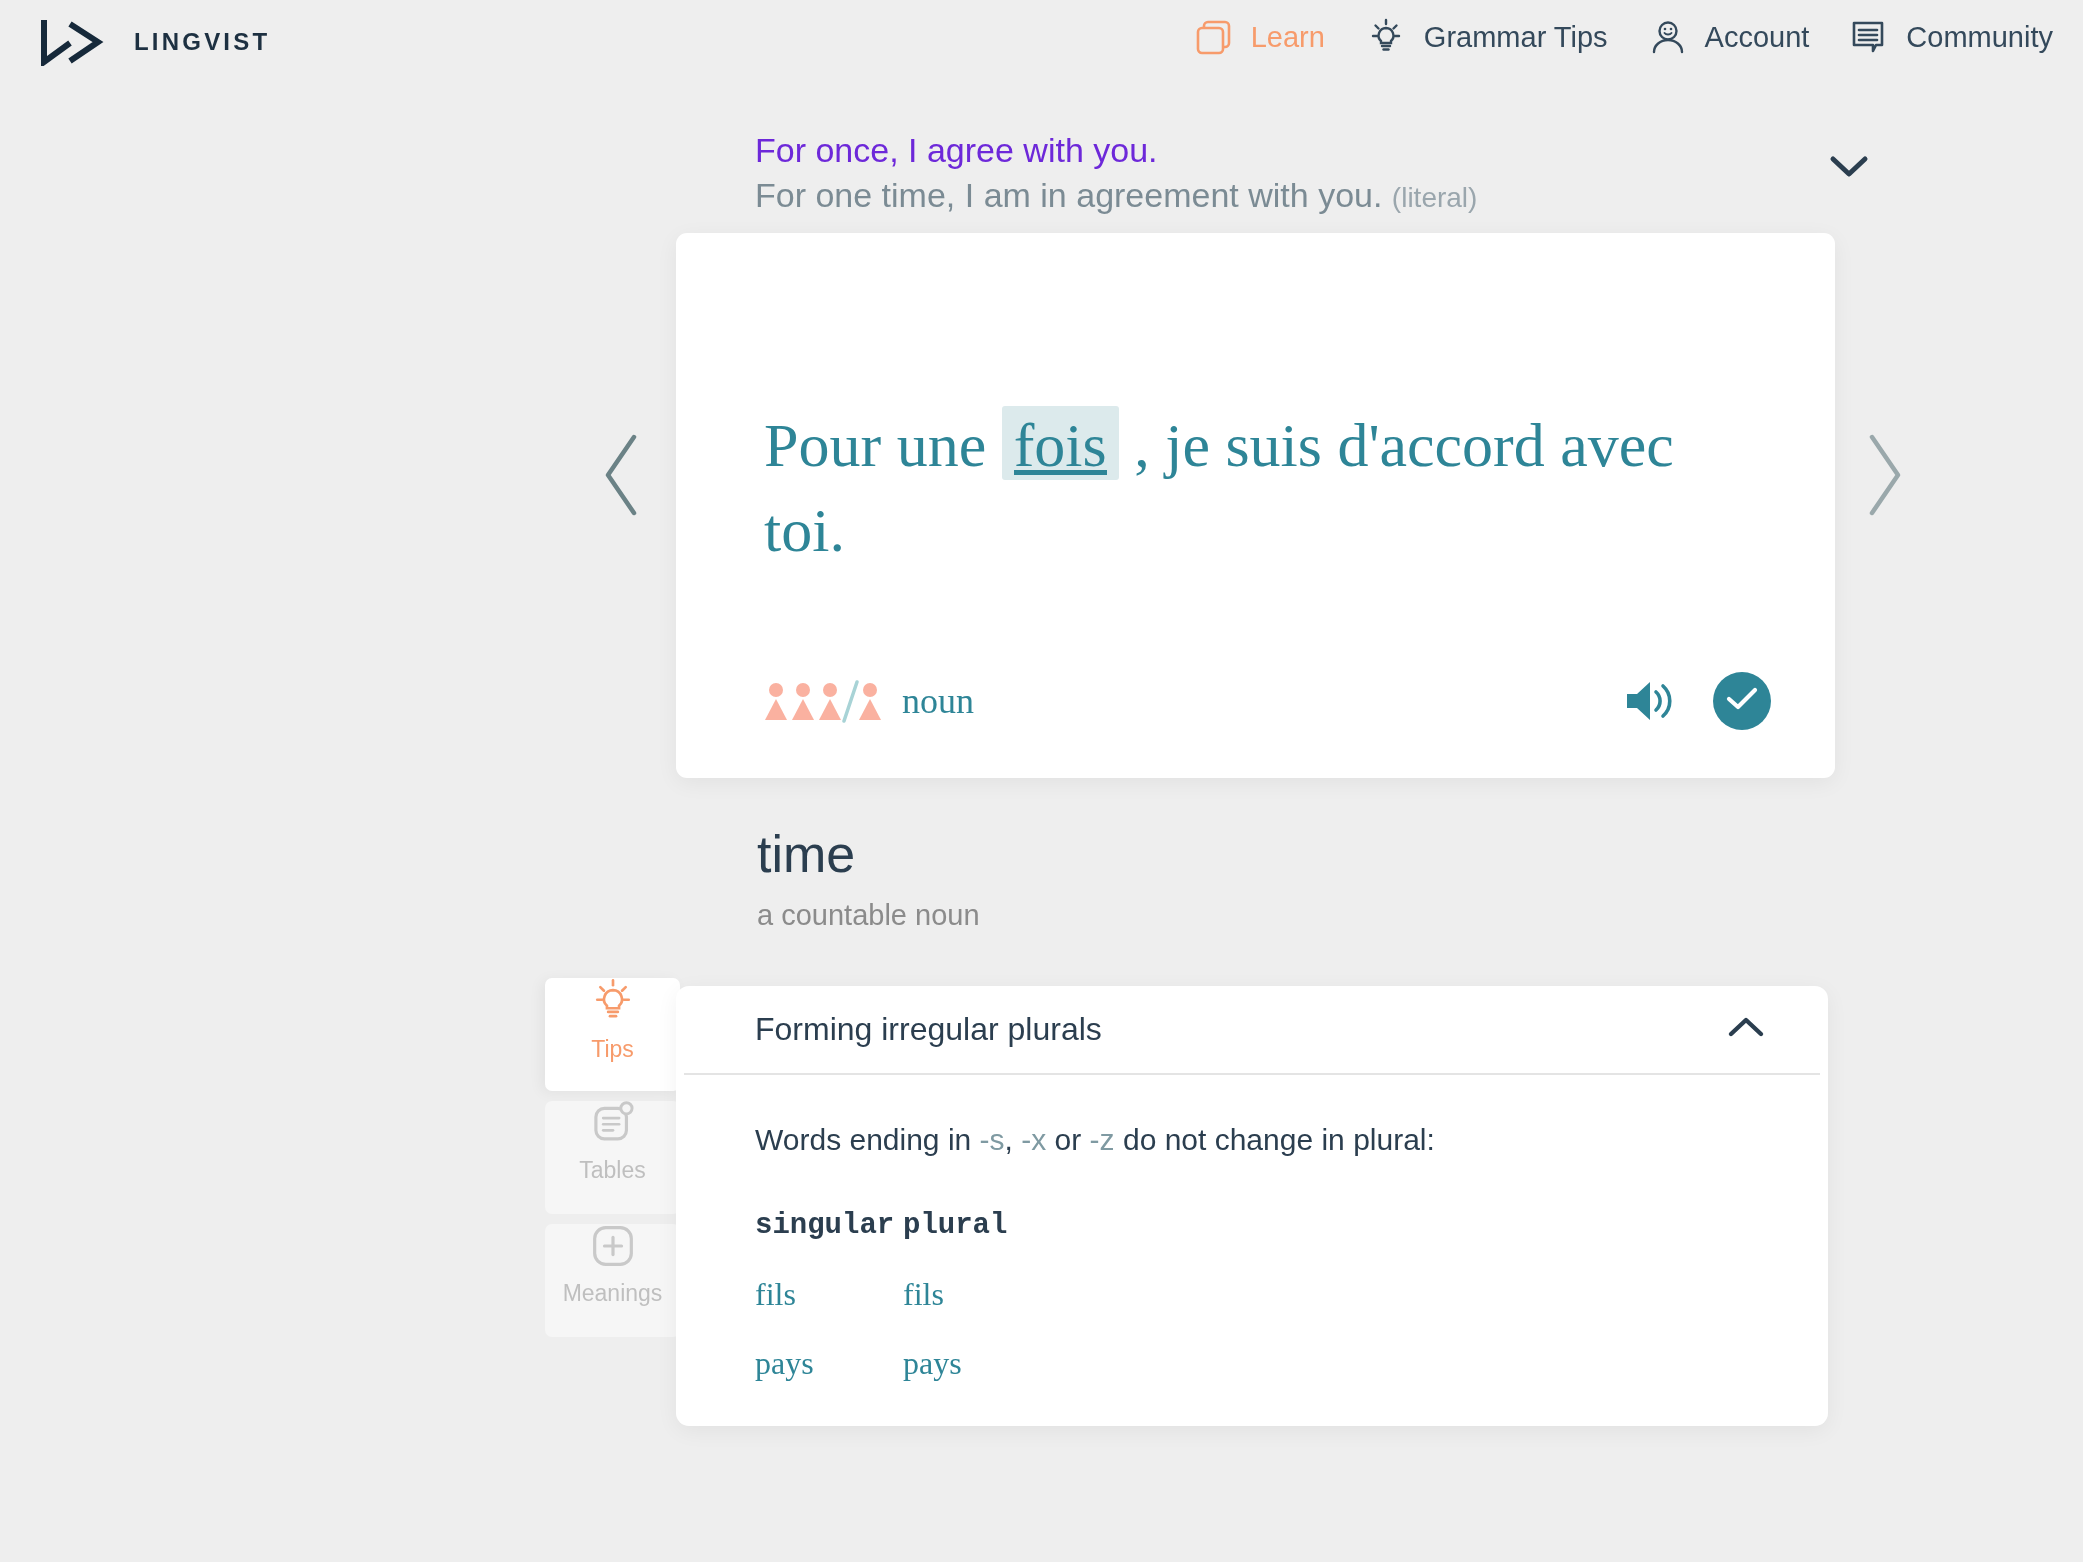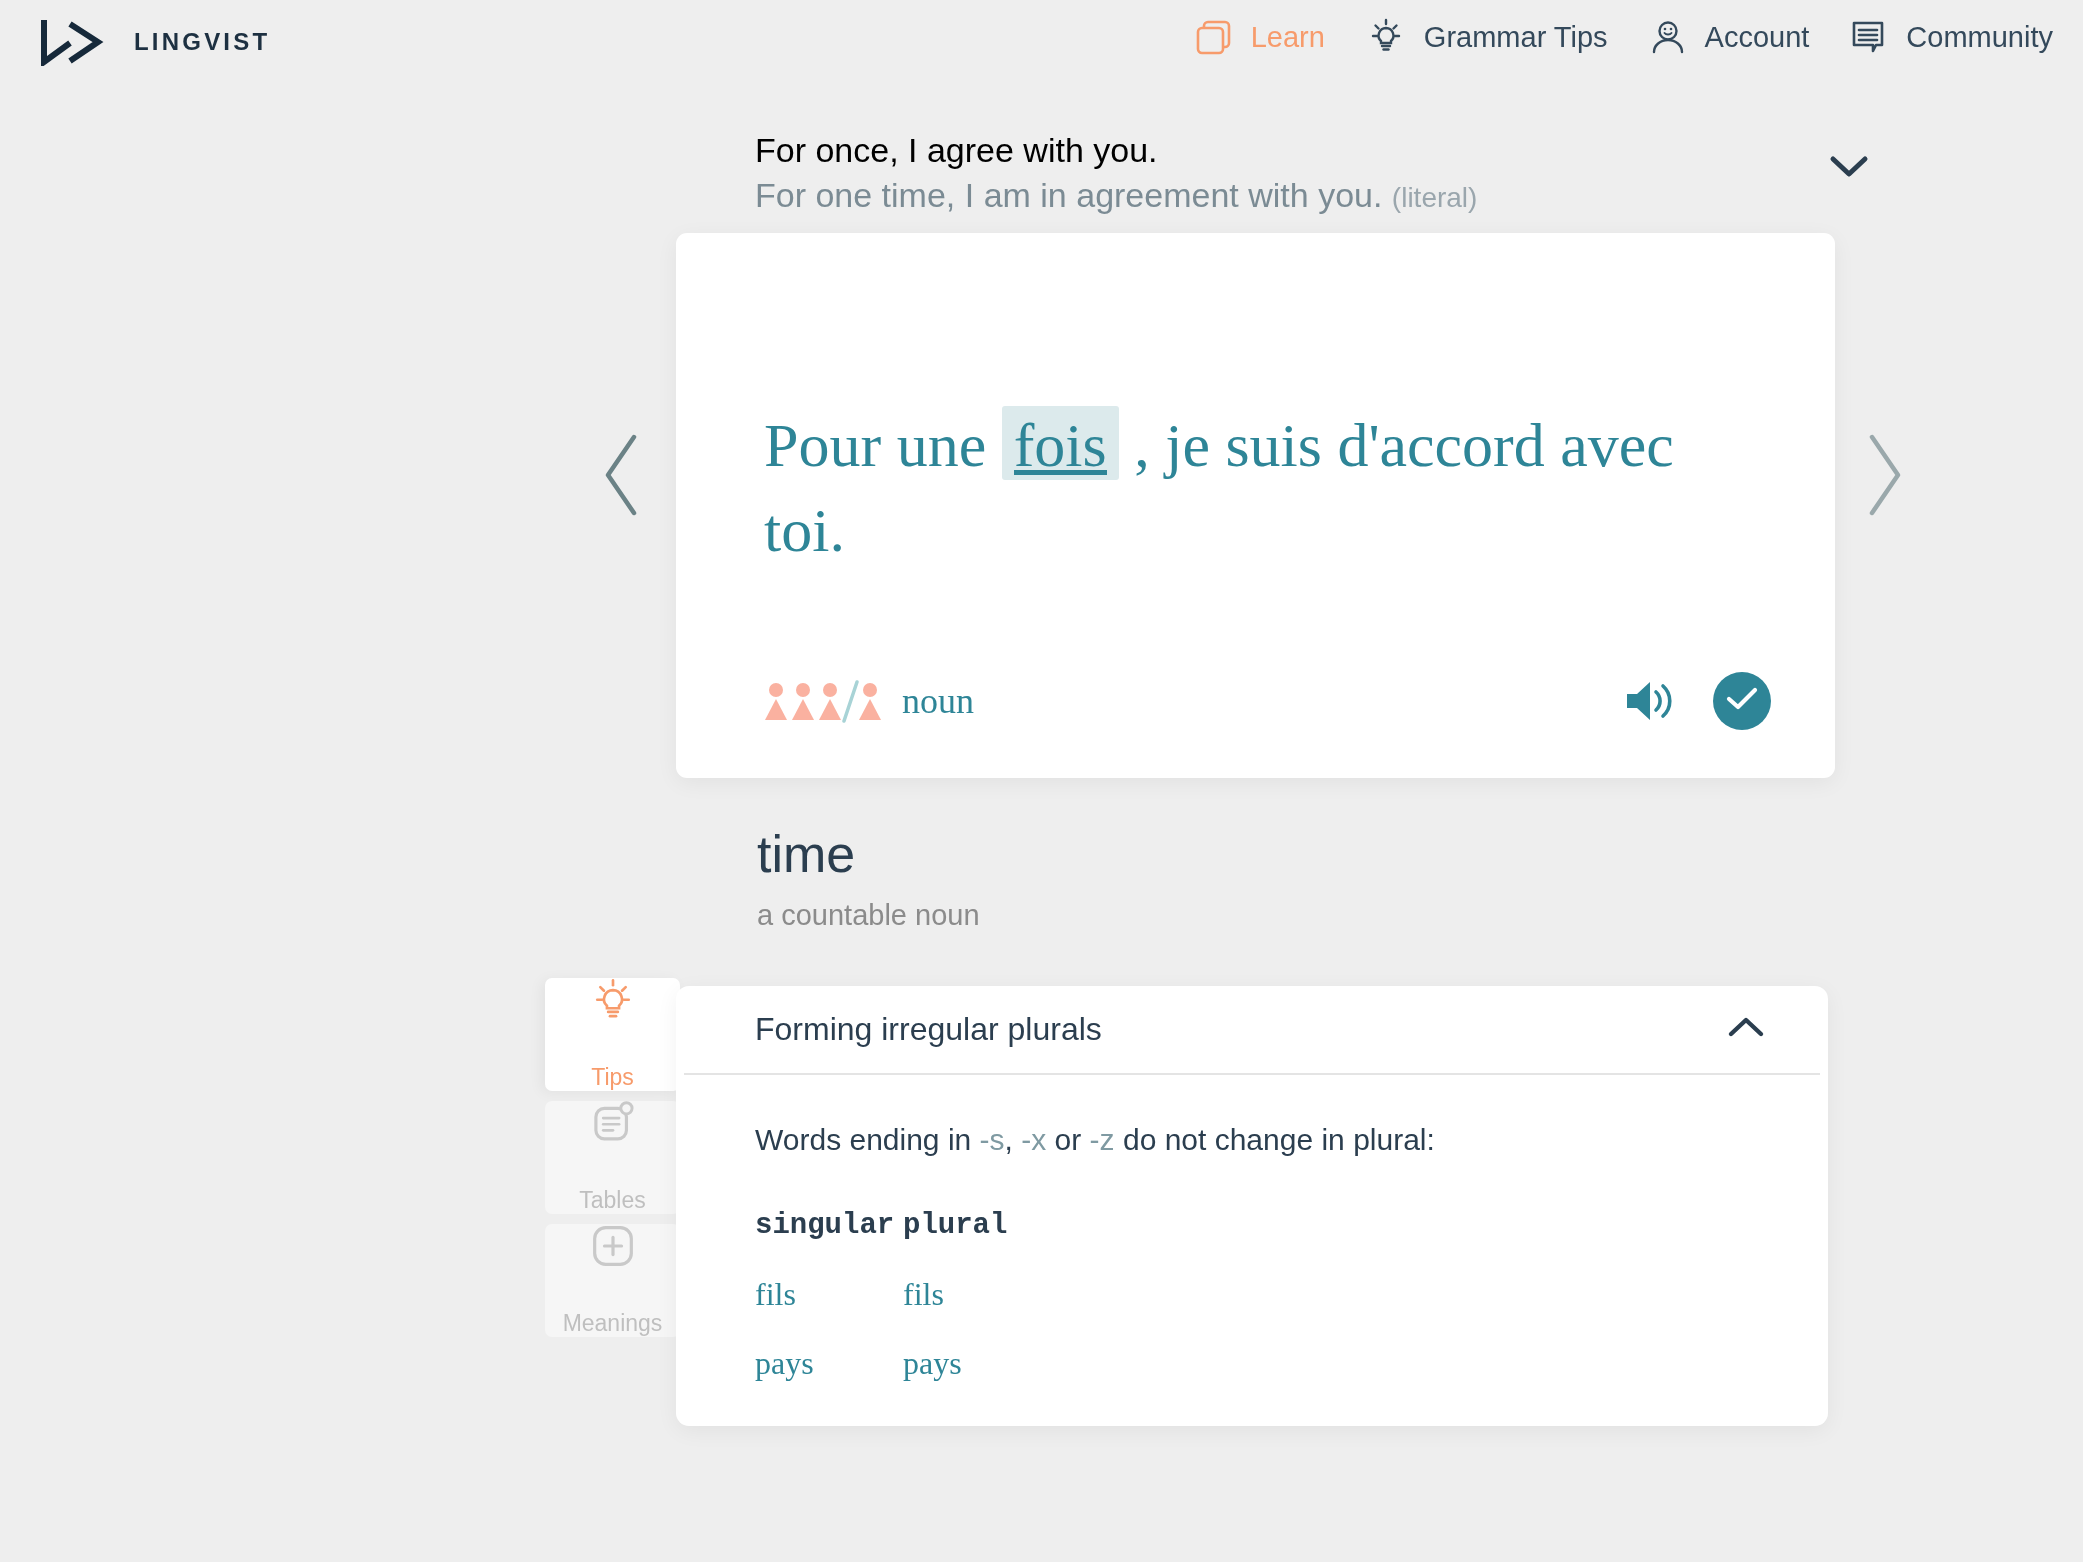--- a/index.html
+++ b/index.html
@@ -36,21 +36,21 @@
     font-family: Liberation Sans, sans-serif;
   }
   .nav-item.active { color: #f79b6b; }
   .nav-ico { display: flex; align-items: center; justify-content: center; }
 
   
   .translation {
     position: absolute; left: 755px; top: 128px; width: 1060px;
   }
   .tr-main {
-    font-size: 34px; color: #000000; line-height: 1.33;
+    font-size: 34px; color: #6d28d9; line-height: 1.33;
     font-family: "Liberation Sans", sans-serif;
   }
   .tr-sub {
     font-size: 34px; color: #7b8b94; line-height: 1.33;
     font-family: "Liberation Sans", sans-serif;
   }
   .tr-literal { font-size: 28px; color: #9aa6ad; }
   .tr-chevron {
     position: absolute; right: -60px; top: 22px;
     width: 52px; height: 34px; cursor: pointer;
@@ -107,21 +107,21 @@
   .word-sub {
     font-size: 29px; color: #8b8b8b; margin-top: 14px;
     font-family: "Liberation Sans", sans-serif;
   }
 
   
   .tabs { position: absolute; left: 545px; top: 978px; width: 135px; }
   .tab {
     width: 135px; height: 113px; border-radius: 7px;
     display: flex; flex-direction: column; align-items: center;
-    justify-content: space-between; gap: 8px; margin-bottom: 10px; cursor: pointer;
+    justify-content: flex-start; gap: 8px; margin-bottom: 10px; cursor: pointer;
     background: #f6f6f6;
   }
   .tab.active { background: #ffffff; box-shadow: -4px 2px 14px rgba(0,0,0,0.05); }
   .tab-label {
     font-size: 23px; color: #bfbfbf; font-family: "Liberation Sans", sans-serif;
   }
   .tab.active .tab-label { color: #f79b6b; }
 
   
   .tips-panel {

